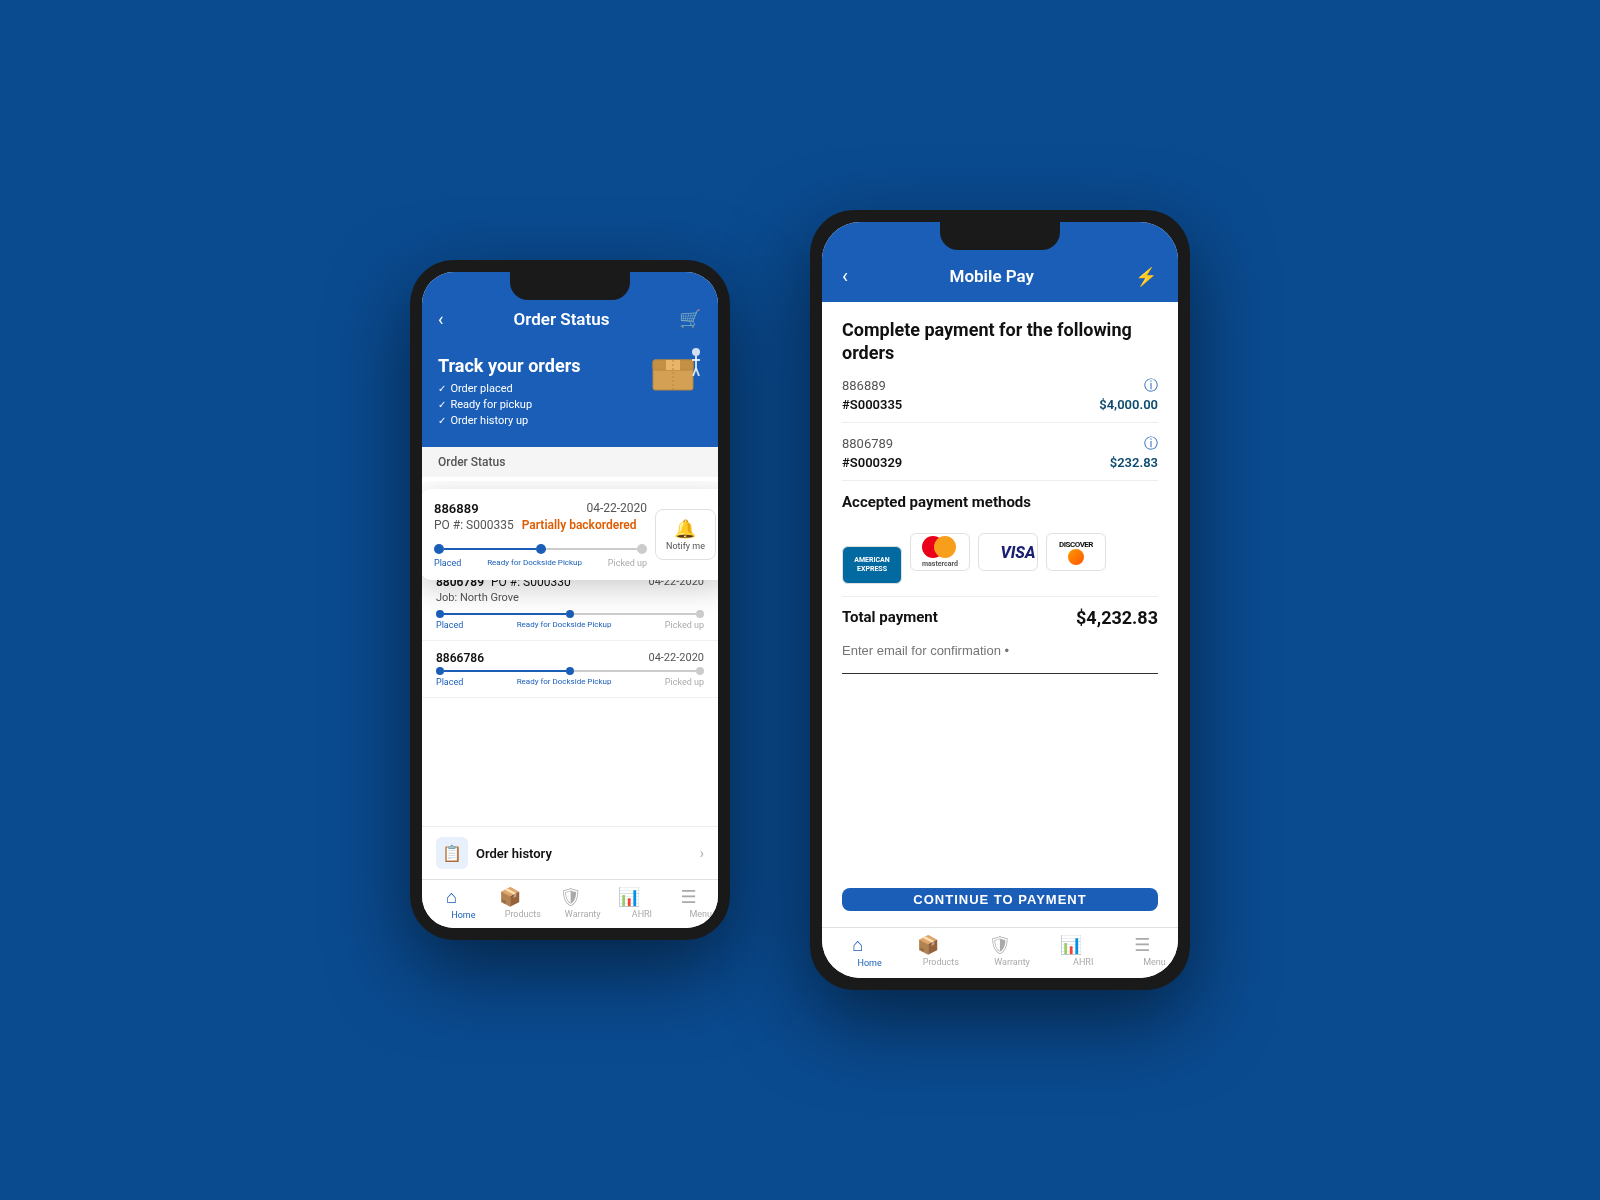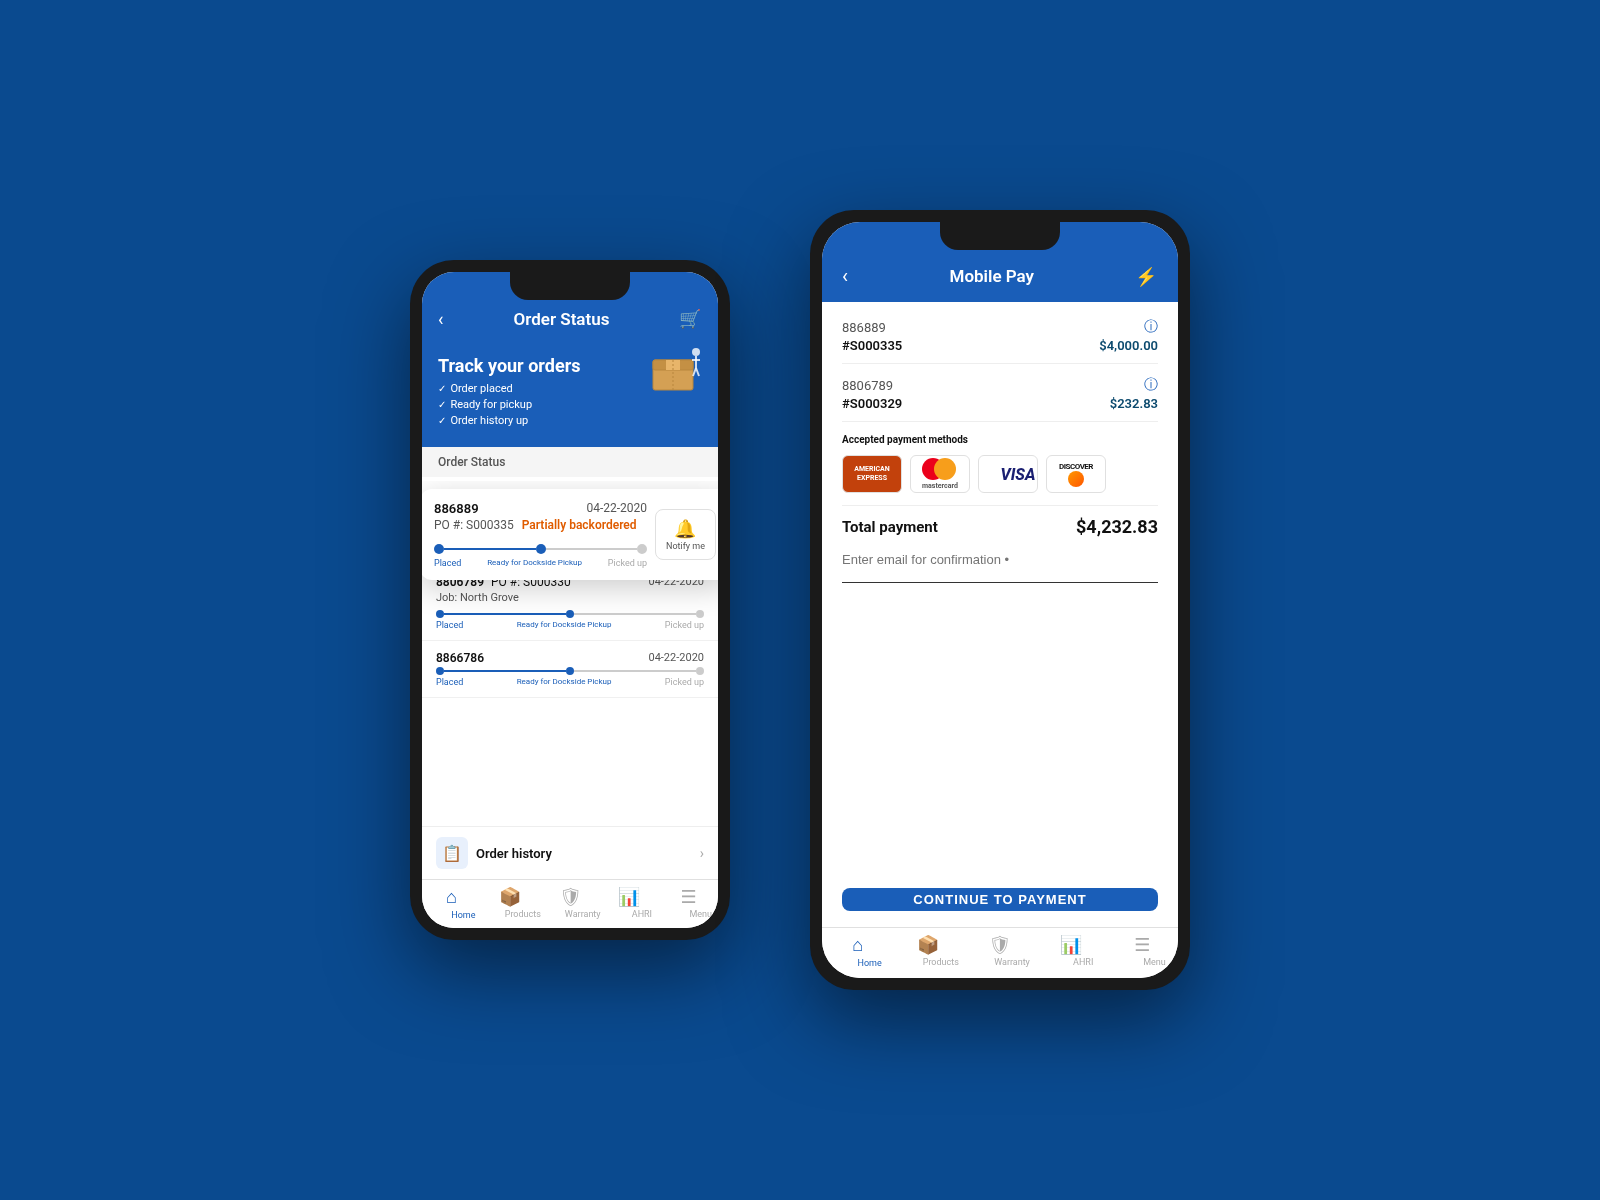--- a/index.html
+++ b/index.html
@@ -407,21 +407,21 @@
       font-weight: 600;
       color: #111;
     }
     .order-block-amount {
       font-size: 13px;
       font-weight: 600;
       color: #0c4a6e;
     }
 
     .payment-methods-title {
-      font-size: 10px;
+      font-size: 15px;
       font-weight: 700;
       color: #111;
     }
 
     .payment-cards {
       display: flex;
       gap: 8px;
       align-items: center;
     }
     .card-logo {
@@ -430,25 +430,26 @@
       border-radius: 6px;
       display: flex;
       align-items: center;
       justify-content: center;
       border: 1px solid #e0e0e0;
       font-size: 9px;
       font-weight: 700;
       overflow: hidden;
     }
     .amex-card {
-      background: #c2410c;
+      background: #0369a1;
       color: #fff;
       font-size: 8px;
       text-align: center;
       line-height: 1.2;
+      margin-top: 25px;
     }
     .mastercard-card {
       background: #fff;
       position: relative;
     }
     .mc-circles {
       display: flex;
       position: relative;
       width: 34px;
       height: 22px;
@@ -734,20 +735,21 @@
   <div class="notch"></div>
   <div class="phone-inner">
 
     <div class="p2-header">
       <span class="p2-back">‹</span>
       <span class="p2-title">Mobile Pay</span>
       <span class="p2-lightning">⚡</span>
     </div>
 
     <div class="p2-content">
+      <div class="p2-main-title">Complete payment for the following orders</div>
 
       <div class="order-block">
         <div class="order-block-top">
           <span class="order-block-id">886889</span>
           <span class="order-block-info">ⓘ</span>
         </div>
         <div class="order-block-row">
           <span class="order-block-po">#S000335</span>
           <span class="order-block-amount">$4,000.00</span>
         </div>

